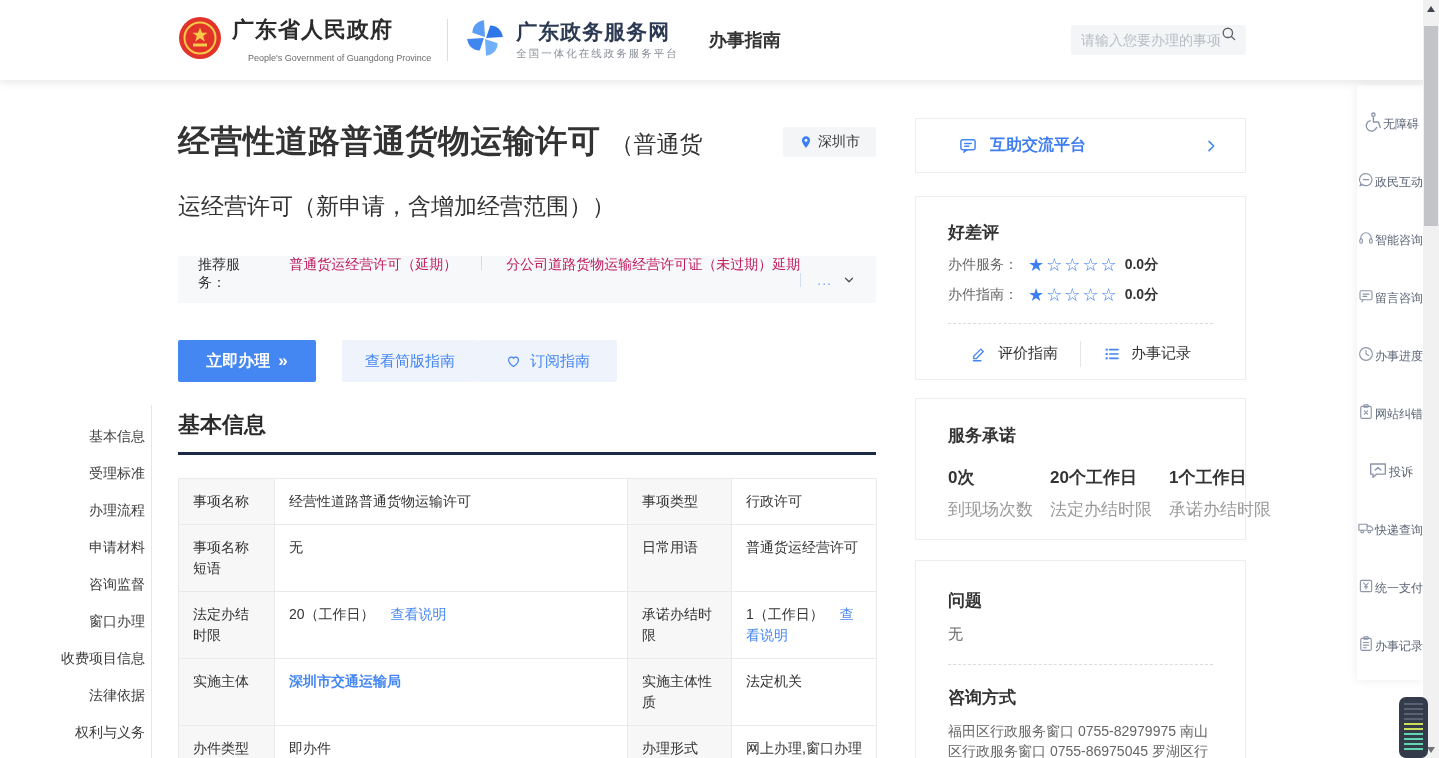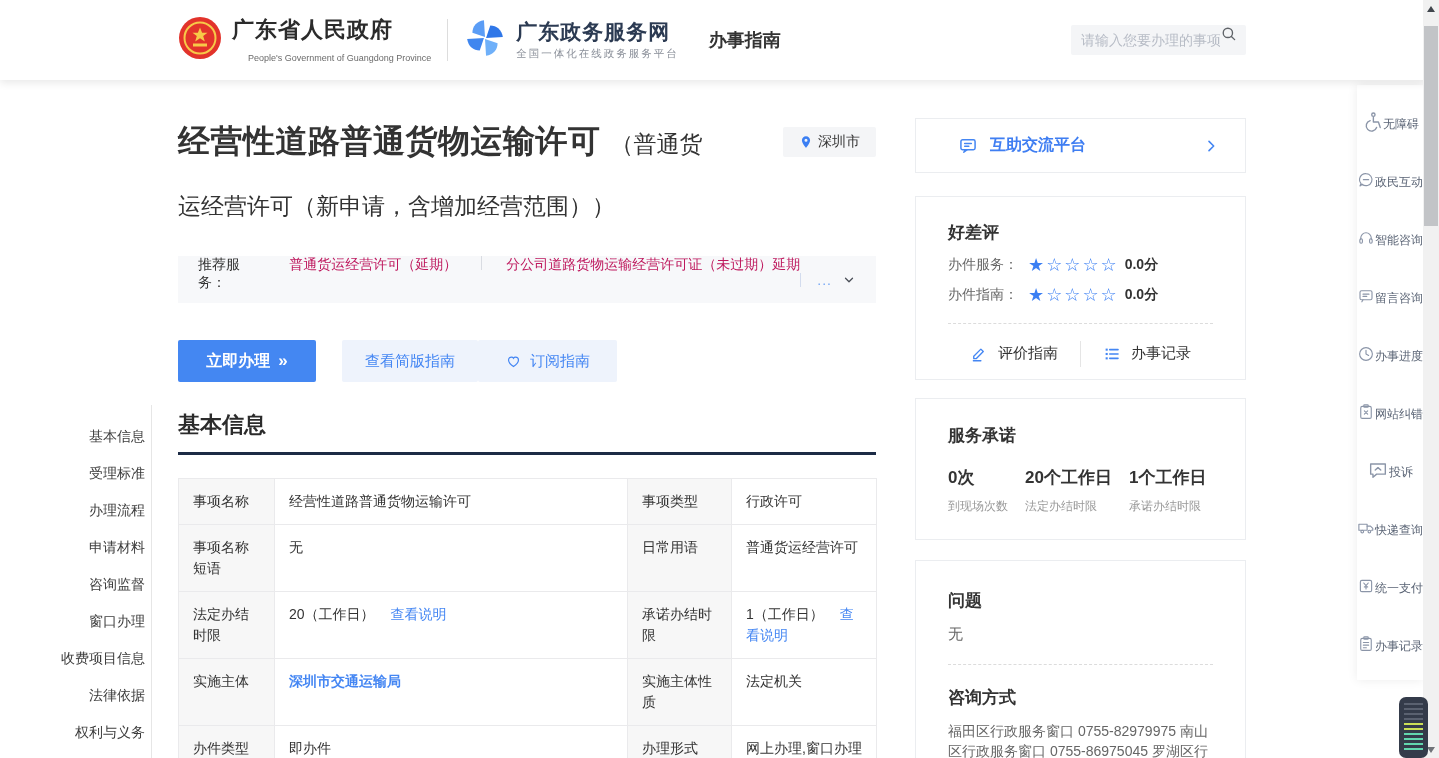--- a/index.html
+++ b/index.html
@@ -92,21 +92,21 @@
   .rate-label { font-size:14px; color:#666; width:80px; }
   .stars { font-size:18px; color:#3b7ff3; letter-spacing:2px; line-height:18px; }
   .score { font-size:14px; font-weight:bold; color:#333; margin-left:6px; }
   .dash-div { border-top:1px dashed #dcdcdc; margin-top:19px; }
   .rate-links { display:flex; height:59px; align-items:center; }
   .rate-link { flex:1; display:flex; align-items:center; justify-content:center; gap:10px; font-size:15px; font-weight:500; color:#333; cursor:pointer; }
   .rl-div { width:1px; height:26px; background:#e5e5e5; }
   .card-promise { top:318px; height:142px; padding:25px 32px 0; }
   .promise-stats { display:flex; gap:17px; margin-top:19px; }
   .stat-val { font-size:17px; font-weight:bold; color:#333; white-space:nowrap; }
-  .stat-label { font-size:12px; color:#999; margin-top:9px; white-space:nowrap; }
+  .stat-label { font-size:17px; color:#999; margin-top:9px; white-space:nowrap; }
   .card-issue { top:480px; height:260px; padding:28px 32px 0; }
   .issue-content { font-size:15px; color:#666; margin-top:13px; }
   .card-issue .dash-div { margin-top:20px; }
   .consult-title { font-size:17px; font-weight:bold; color:#333; margin-top:21px; }
   .consult-text { font-size:14px; color:#666; line-height:20px; margin-top:12px; }
   
   .toolbar {
     position:absolute; left:1357px; top:85px; width:66px; height:595px; background:#fff;
     box-shadow:0 0 10px rgba(0,0,0,.08); padding-top:8px; z-index:15;
   }

